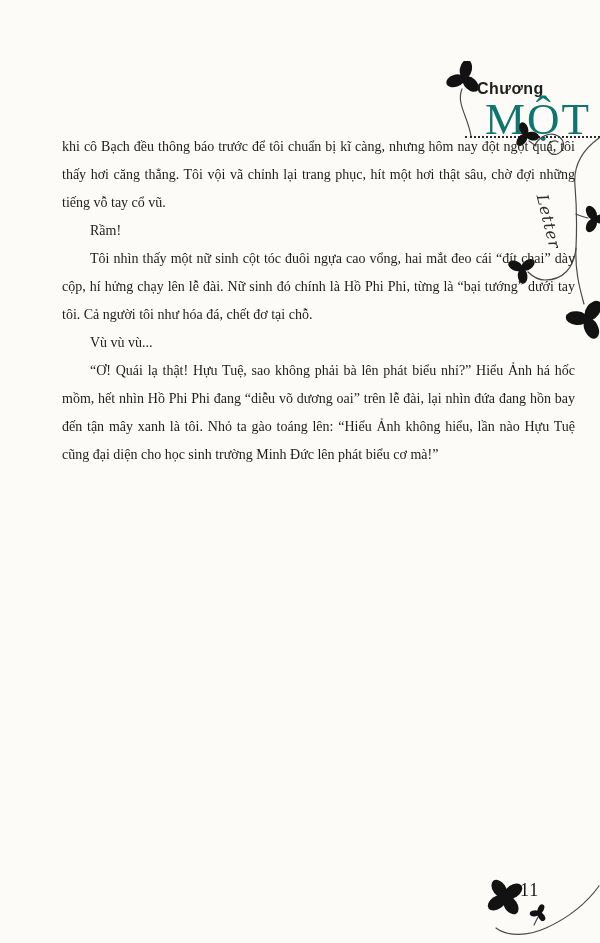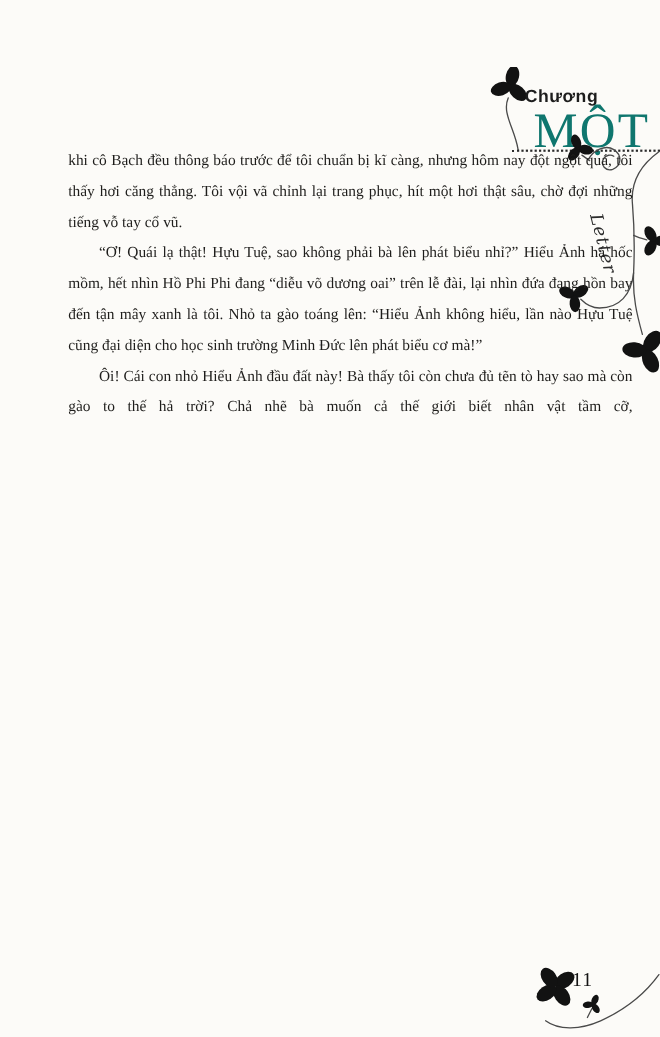--- a/index.html
+++ b/index.html
@@ -105,22 +105,24 @@
     <g transform="translate(92,201) scale(1.15) rotate(35)">
       <ellipse class="leaf" cx="0" cy="-9" rx="6" ry="9.5"></ellipse>
       <ellipse class="leaf" cx="0" cy="-9" rx="6" ry="9.5" transform="rotate(120)"></ellipse>
       <ellipse class="leaf" cx="0" cy="-9" rx="6" ry="9.5" transform="rotate(240)"></ellipse>
     </g>
   </svg>
   <div class="letter-label">Letter</div>
 
   <div class="text-block">
     <p>khi cô Bạch đều thông báo trước để tôi chuẩn bị kĩ càng, nhưng hôm nay đột ngột quá, tôi thấy hơi căng thẳng. Tôi vội vã chỉnh lại trang phục, hít một hơi thật sâu, chờ đợi những tiếng vỗ tay cổ vũ.</p>
+    <p class="indent">Rầm!</p>
+    <p class="indent">Tôi nhìn thấy một nữ sinh cột tóc đuôi ngựa cao vổng, hai mắt đeo cái “đít chai” dày cộp, hí hửng chạy lên lễ đài. Nữ sinh đó chính là Hồ Phi Phi, từng là “bại tướng” dưới tay tôi. Cả người tôi như hóa đá, chết đơ tại chỗ.</p>
+    <p class="indent">Vù vù vù...</p>
     <p class="indent">“Ơ! Quái lạ thật! Hựu Tuệ, sao không phải bà lên phát biểu nhỉ?” Hiểu Ảnh há hốc mồm, hết nhìn Hồ Phi Phi đang “diễu võ dương oai” trên lễ đài, lại nhìn đứa đang hồn bay đến tận mây xanh là tôi. Nhỏ ta gào toáng lên: “Hiểu Ảnh không hiểu, lần nào Hựu Tuệ cũng đại diện cho học sinh trường Minh Đức lên phát biểu cơ mà!”</p>
-    <p class="indent justify-last">Ôi! Cái con nhỏ Hiểu Ảnh đầu đất này! Bà thấy tôi còn chưa đủ tẽn tò hay sao mà còn gào to thế hả trời? Chả nhẽ bà muốn cả thế giới biết nhân vật tầm cỡ,</p>
   </div>
 
   <svg class="footer-deco" viewBox="0 0 122 70" aria-hidden="true">
     <path class="stem" d="M18,60 C30,69 50,68 68,60 C90,50 108,36 121,18"></path>
     <path class="stem" d="M56,57 L60,49"></path>
 
     <g transform="translate(27,29) rotate(10)">
       <ellipse class="leaf" cx="0" cy="-10" rx="6.5" ry="10" transform="rotate(45)"></ellipse>
       <ellipse class="leaf" cx="0" cy="-10" rx="6.5" ry="10" transform="rotate(135)"></ellipse>
       <ellipse class="leaf" cx="0" cy="-10" rx="6.5" ry="10" transform="rotate(225)"></ellipse>

